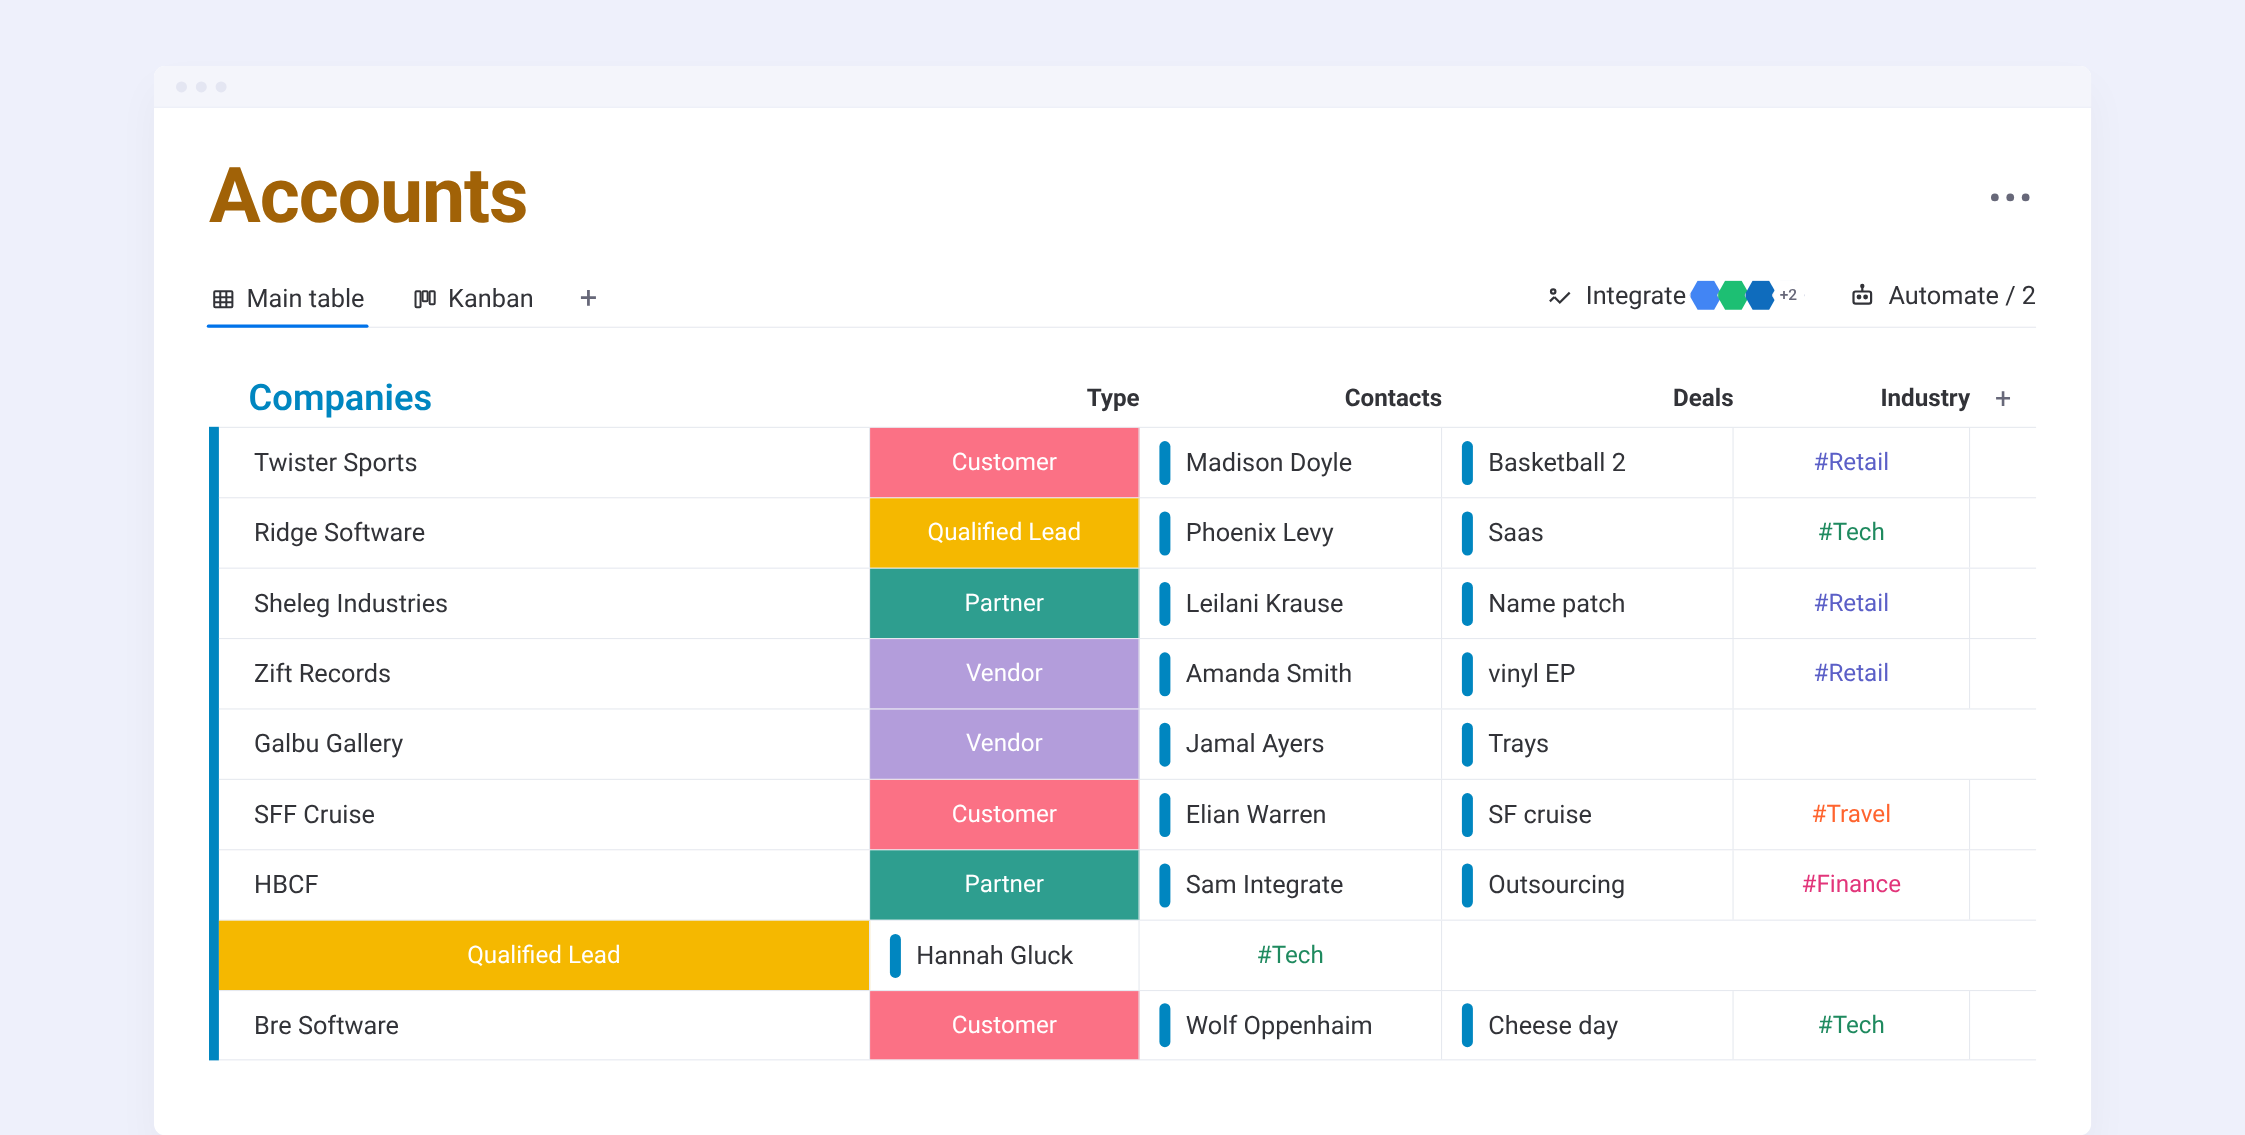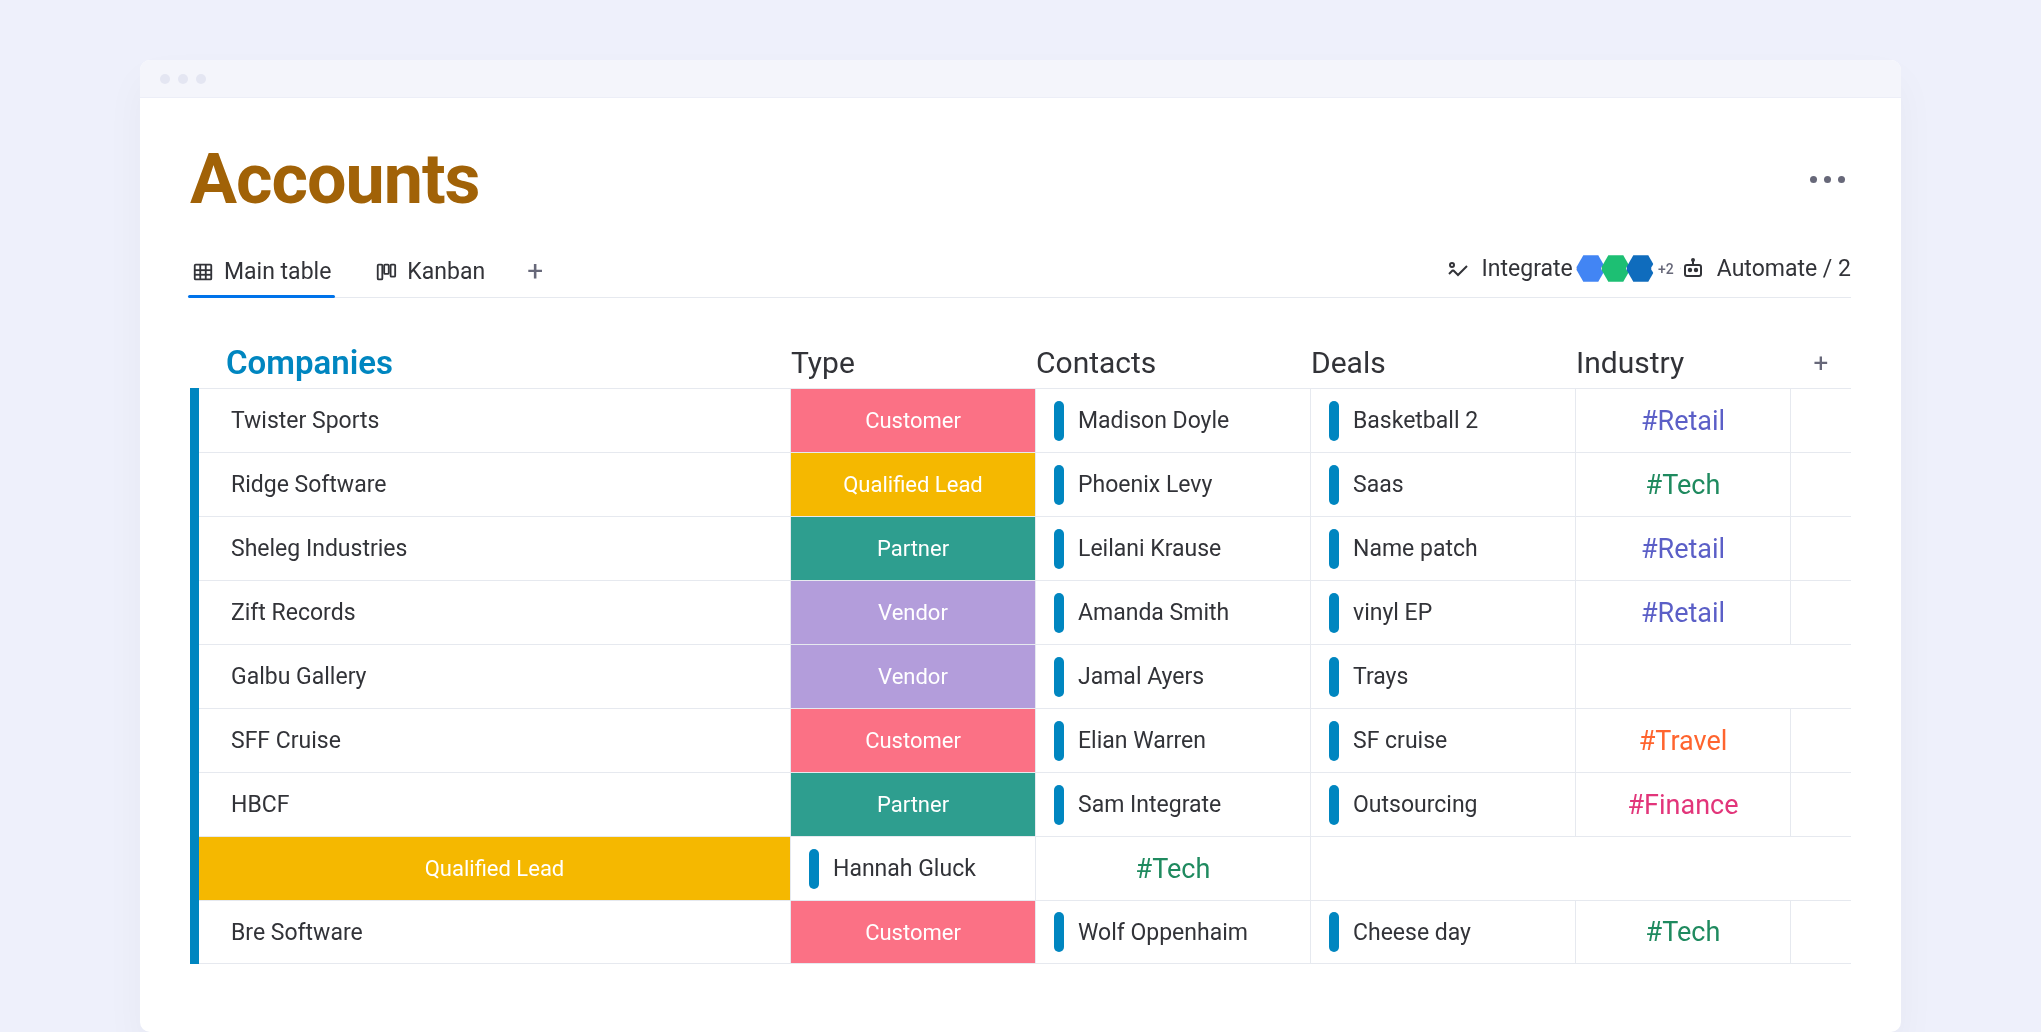--- a/index.html
+++ b/index.html
@@ -103,20 +103,21 @@
     color: #676879;
     cursor: pointer;
     line-height: 1;
     padding-bottom: 4px;
   }
 
   .tab-right {
     margin-left: auto;
     display: flex;
     align-items: center;
+    gap: 40px;
     padding-bottom: 8px;
   }
   .tab-action {
     display: flex;
     align-items: center;
     gap: 12px;
     font-size: 23px;
     color: #323338;
     cursor: pointer;
   }
@@ -153,24 +154,24 @@
     margin-left: 36px;
   }
   .group-title {
     font-size: 33px;
     font-weight: 600;
     color: #0086c0;
     grid-column: 1 / span 2;
     padding-left: 0;
   }
   .col-head {
-    text-align: left;
-    font-size: 30px;
+    text-align: right;
+    font-size: 22px;
     color: #323338;
-    font-weight: 400;
+    font-weight: 700;
   }
   .add-col {
     text-align: center;
     font-size: 26px;
     color: #676879;
     cursor: pointer;
   }
 
   .rows {
     border-left: 9px solid #0086c0;
@@ -213,21 +214,21 @@
     border-radius: 6px;
     background: #0086c0;
     flex-shrink: 0;
   }
   .cell.industry {
     justify-content: center;
     padding: 0;
   }
   .cell.last { border-right: none; }
 
-  .hashtag { font-size: 27px; }
+  .hashtag { font-size: 22px; }
 
 </style>
 </head>
 <body>
 
 <div class="browser-window">
 
   <div class="window-bar">
     <div class="window-dot"></div>
     <div class="window-dot"></div>

